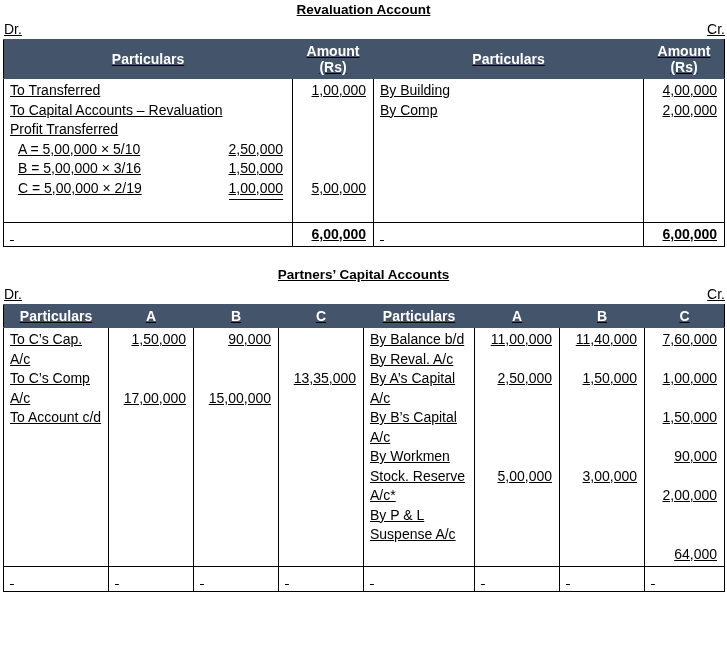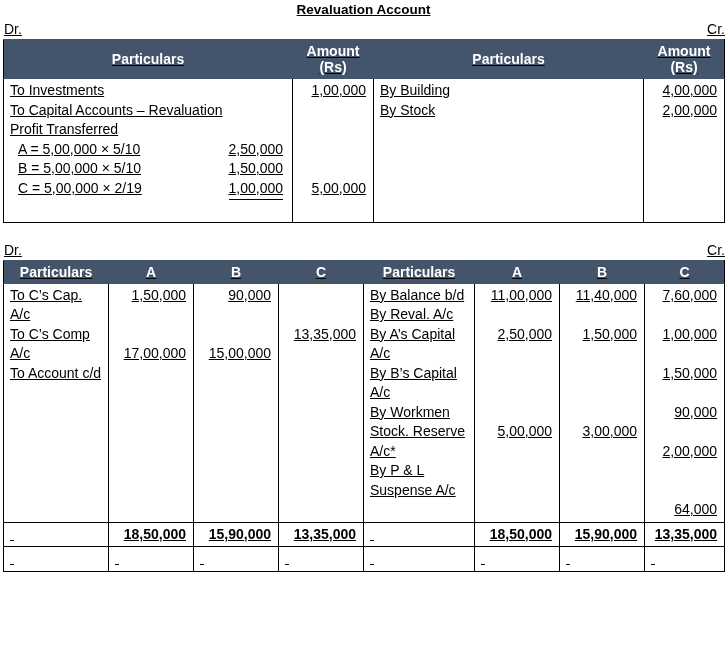--- a/index.html
+++ b/index.html
@@ -145,30 +145,30 @@
           <div>Amount</div>
           <div>(Rs)</div>
         </th>
       </tr>
     </thead>
     <tbody>
       <tr>
 
         <td>
           <div class="cell">
-            <div>To Investments</div>
+            <div>To Transferred</div>
             <div>To Capital Accounts – Revaluation</div>
             <div>Profit Transferred</div>
 
             <div class="work">
               <span class="lbl">A = 5,00,000 × 5/10</span>
               <span class="amt">2,50,000</span>
             </div>
             <div class="work">
-              <span class="lbl">B = 5,00,000 × 5/10</span>
+              <span class="lbl">B = 5,00,000 × 3/16</span>
               <span class="amt">1,50,000</span>
             </div>
             <div class="work">
               <span class="lbl">C = 5,00,000 × 2/19</span>
               <span class="amt sub-line">1,00,000</span>
             </div>
             <div class="blankline"></div>
           </div>
         </td>
 
@@ -180,37 +180,52 @@
             <div class="blankline"></div>
             <div class="blankline"></div>
             <div>5,00,000</div>
             <div class="blankline"></div>
           </div>
         </td>
 
         <td>
           <div class="cell">
             <div>By Building</div>
-            <div>By Stock</div>
+            <div>By Comp</div>
           </div>
         </td>
 
         <td>
           <div class="cell num">
             <div>4,00,000</div>
             <div>2,00,000</div>
           </div>
         </td>
       </tr>
 
+      <tr class="totals">
+        <td>
+          <div class="cell">&nbsp;</div>
+        </td>
+        <td class="topline">
+          <div class="cell num bold">6,00,000</div>
+        </td>
+        <td>
+          <div class="cell">&nbsp;</div>
+        </td>
+        <td class="topline">
+          <div class="cell num bold">6,00,000</div>
+        </td>
+      </tr>
     </tbody>
   </table>
 
   <div class="gap"></div>
 
+  <div class="acct-title">Partners’ Capital Accounts</div>
 
   <div class="drcr-row">
     <span>Dr.</span>
     <span>Cr.</span>
   </div>
 
   <table class="ledger">
     <colgroup>
       <col class="t2-c1">
         <col class="t2-c2">
@@ -312,46 +327,20 @@
             <div>90,000</div>
             <div class="blankline"></div>
             <div>2,00,000</div>
             <div class="blankline"></div>
             <div class="blankline"></div>
             <div>64,000</div>
           </div>
         </td>
       </tr>
 
-      <tr class="totals">
-        <td>
-          <div class="cell">&nbsp;</div>
-        </td>
-        <td class="topline">
-          <div class="cell num bold">18,50,000</div>
-        </td>
-        <td class="topline">
-          <div class="cell num bold">15,90,000</div>
-        </td>
-        <td class="topline">
-          <div class="cell num bold">13,35,000</div>
-        </td>
-        <td>
-          <div class="cell">&nbsp;</div>
-        </td>
-        <td class="topline">
-          <div class="cell num bold">18,50,000</div>
-        </td>
-        <td class="topline">
-          <div class="cell num bold">15,90,000</div>
-        </td>
-        <td class="topline">
-          <div class="cell num bold">13,35,000</div>
-        </td>
-      </tr>
 
       <tr>
         <td>
           <div class="cell">&nbsp;</div>
         </td>
         <td>
           <div class="cell">&nbsp;</div>
         </td>
         <td>
           <div class="cell">&nbsp;</div>

